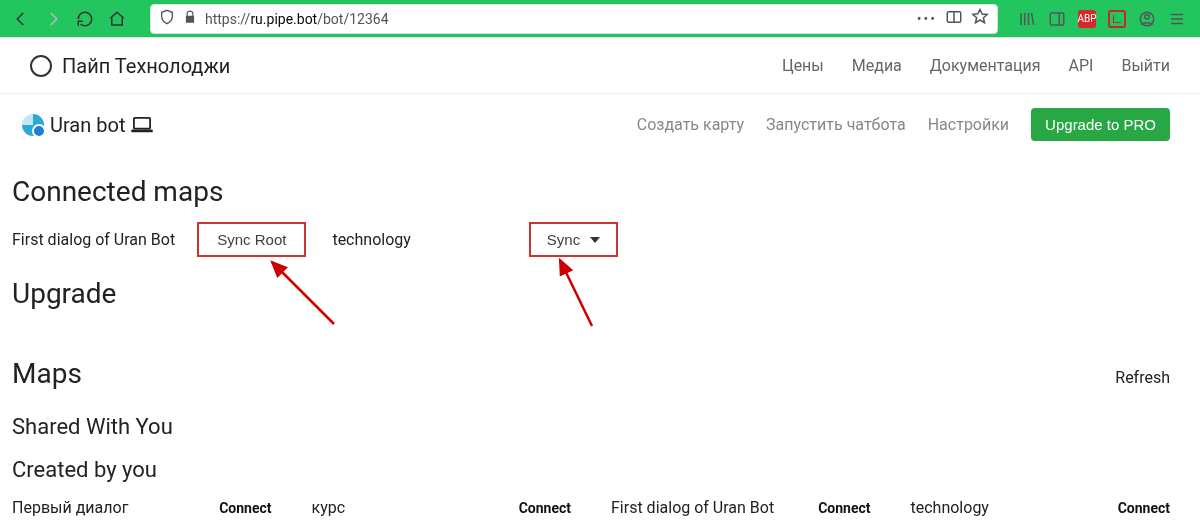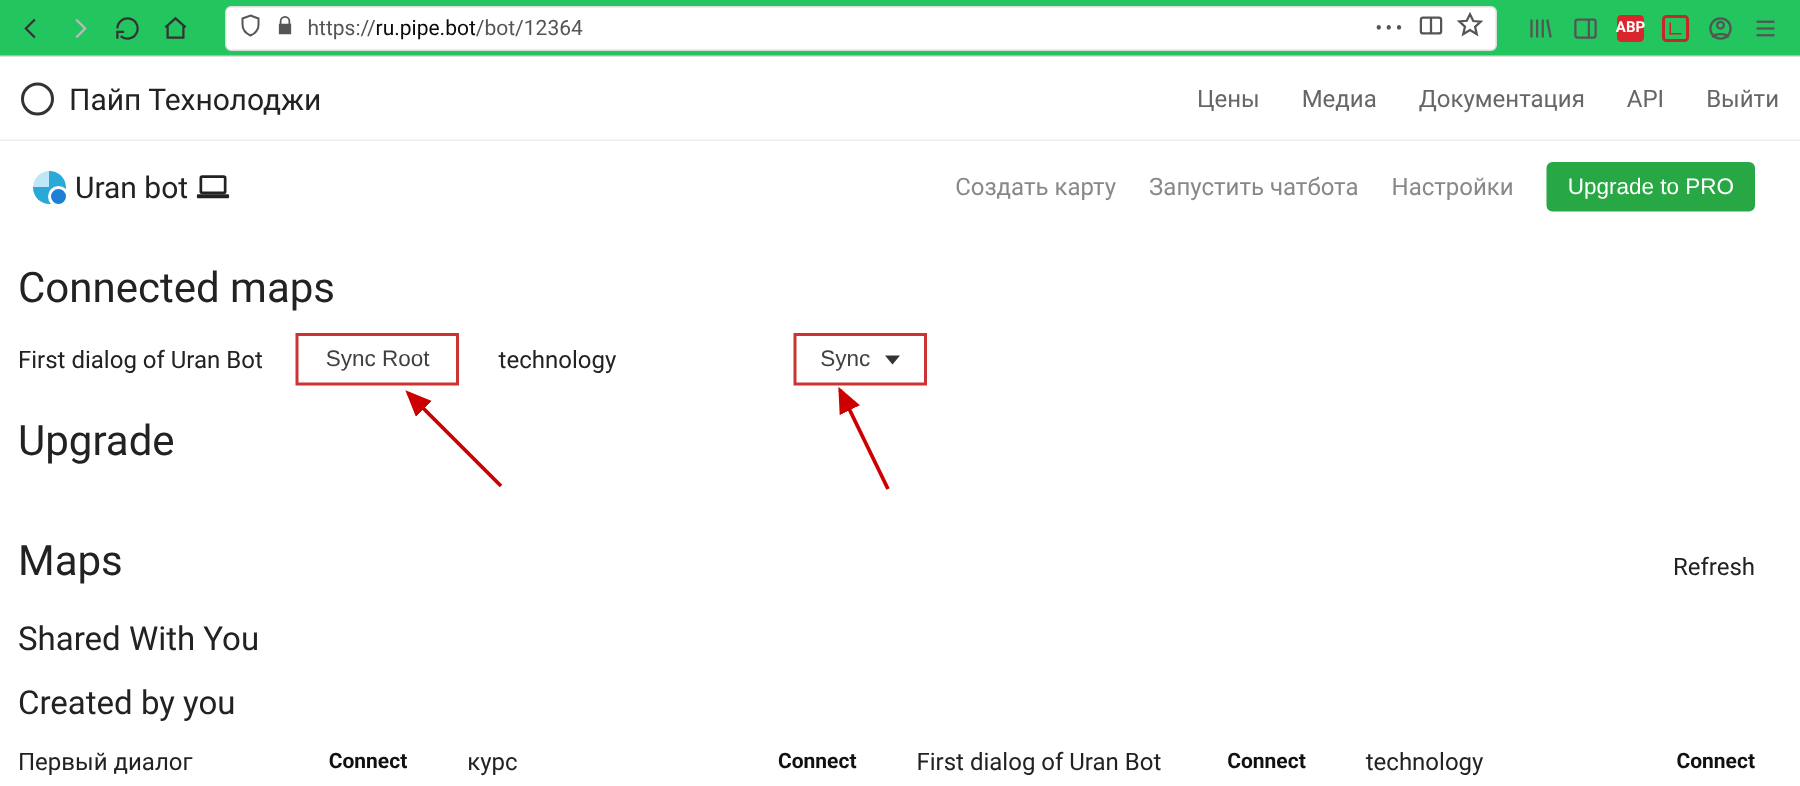--- a/index.html
+++ b/index.html
@@ -44,31 +44,31 @@
     gap:8px;
     color:#555;
     font-size:14px;
   }
   .addr-url { flex:1; color:#555; }
   .addr-url .dom { color:#0a0a0a; }
   .right-icons { display:flex; align-items:center; gap:8px; padding:0 6px; }
   .ric { width:22px;height:22px;display:flex;align-items:center;justify-content:center;color:#555;}
   .abp {
     width:18px;height:18px;border-radius:3px;background:#d8262c;color:#fff;
-    font-size:10px;font-weight:700;display:flex;align-items:center;justify-content:center;
+    font-size:10px;font-weight:400;display:flex;align-items:center;justify-content:center;
   }
   .mc {
     width:18px;height:18px;border:2px solid #c62828;border-radius:3px;position:relative;
   }
   .mc::after{content:"";position:absolute;inset:3px;border:1px solid #c62828;border-top:none;border-right:none;}
 
   
   .site-header{
     display:flex;align-items:center;justify-content:space-between;
-    height:56px;padding:0 14px;border-bottom:1px solid #eee;
+    height:56px;padding:0 30px;border-bottom:1px solid #eee;
   }
   .brand{display:flex;align-items:center;gap:10px;font-size:20px;color:#222;}
   .brand-circle{
     width:22px;height:22px;border:2.5px solid #333;border-radius:50%;
   }
   .topnav{display:flex;gap:28px;font-size:16px;color:#666;}
   .topnav span{cursor:pointer;}
 
   
   .bot-bar{

